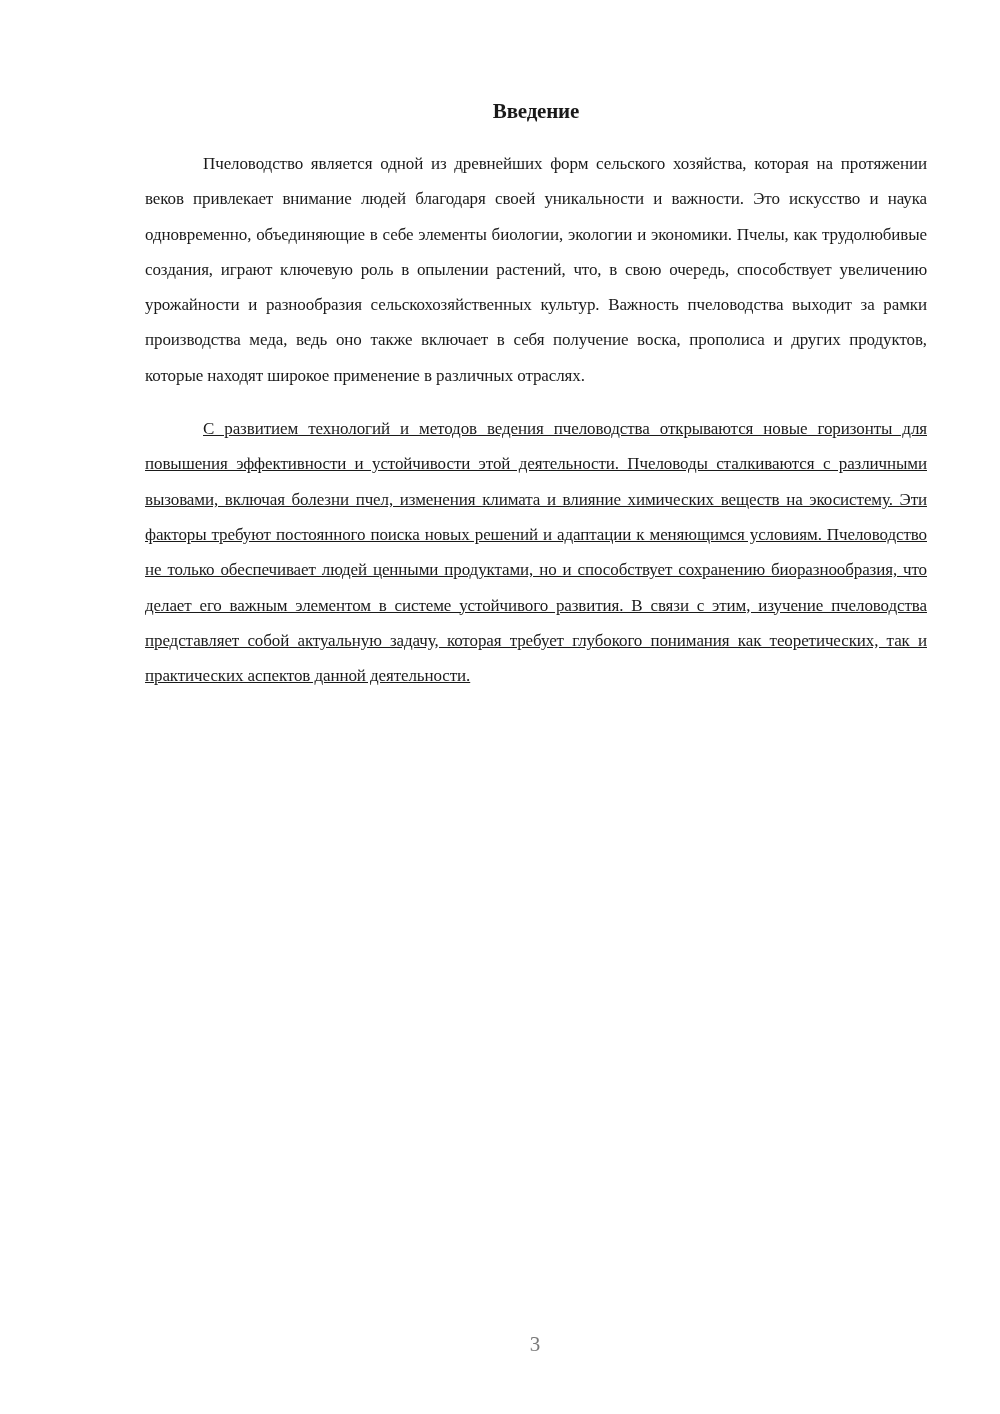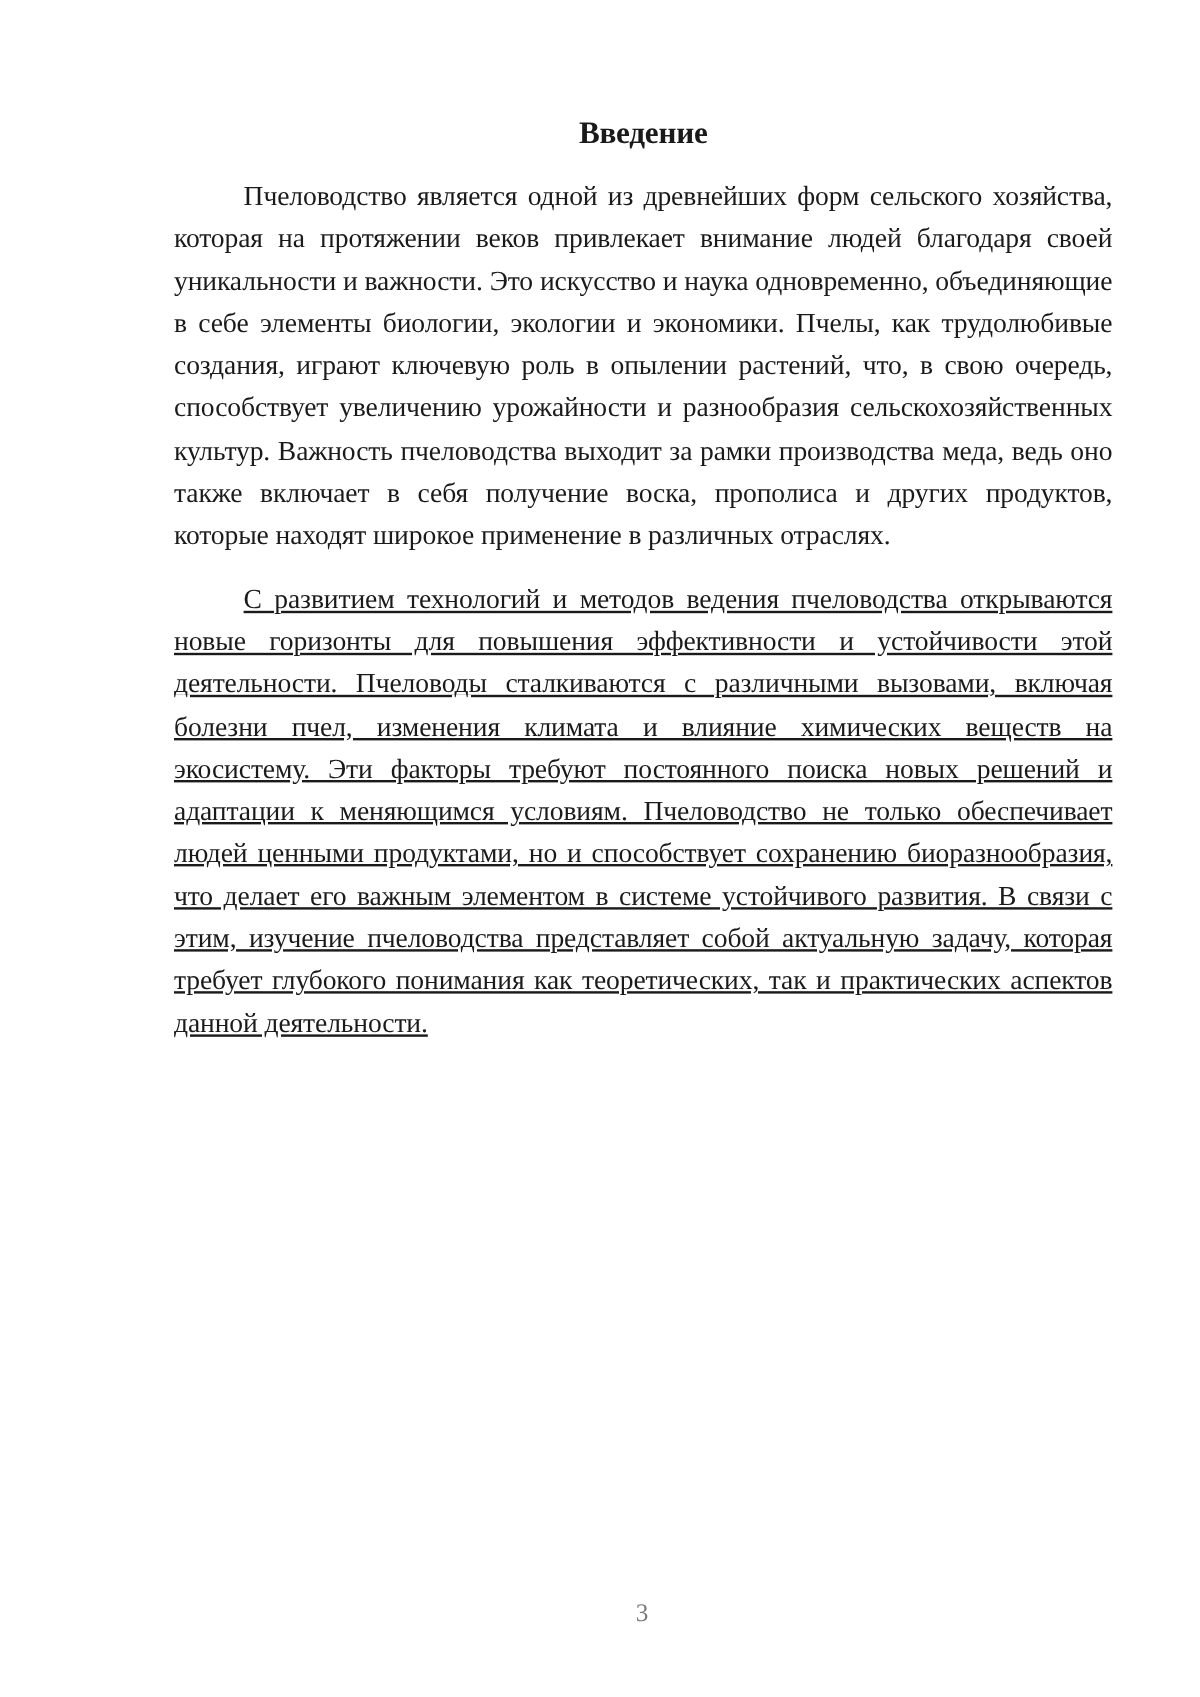--- a/index.html
+++ b/index.html
@@ -14,27 +14,27 @@
   }
   .page {
     position: absolute;
     left: 145px;
     top: 96px;
     width: 782px;
   }
   .heading {
     text-align: center;
     font-weight: bold;
-    font-size: 26px;
+    font-size: 21px;
     line-height: 30px;
     margin: 0 0 20px 0;
     letter-spacing: -0.2px;
   }
   .para {
-    font-size: 23px;
+    font-size: 17px;
     line-height: 35.3px;
     text-align: justify;
     text-indent: 58px;
     margin: 0;
     letter-spacing: -0.1px;
     hyphens: none;
   }
   .para + .para { margin-top: 18px; text-decoration: underline; }
   .page-number {
     position: absolute;

